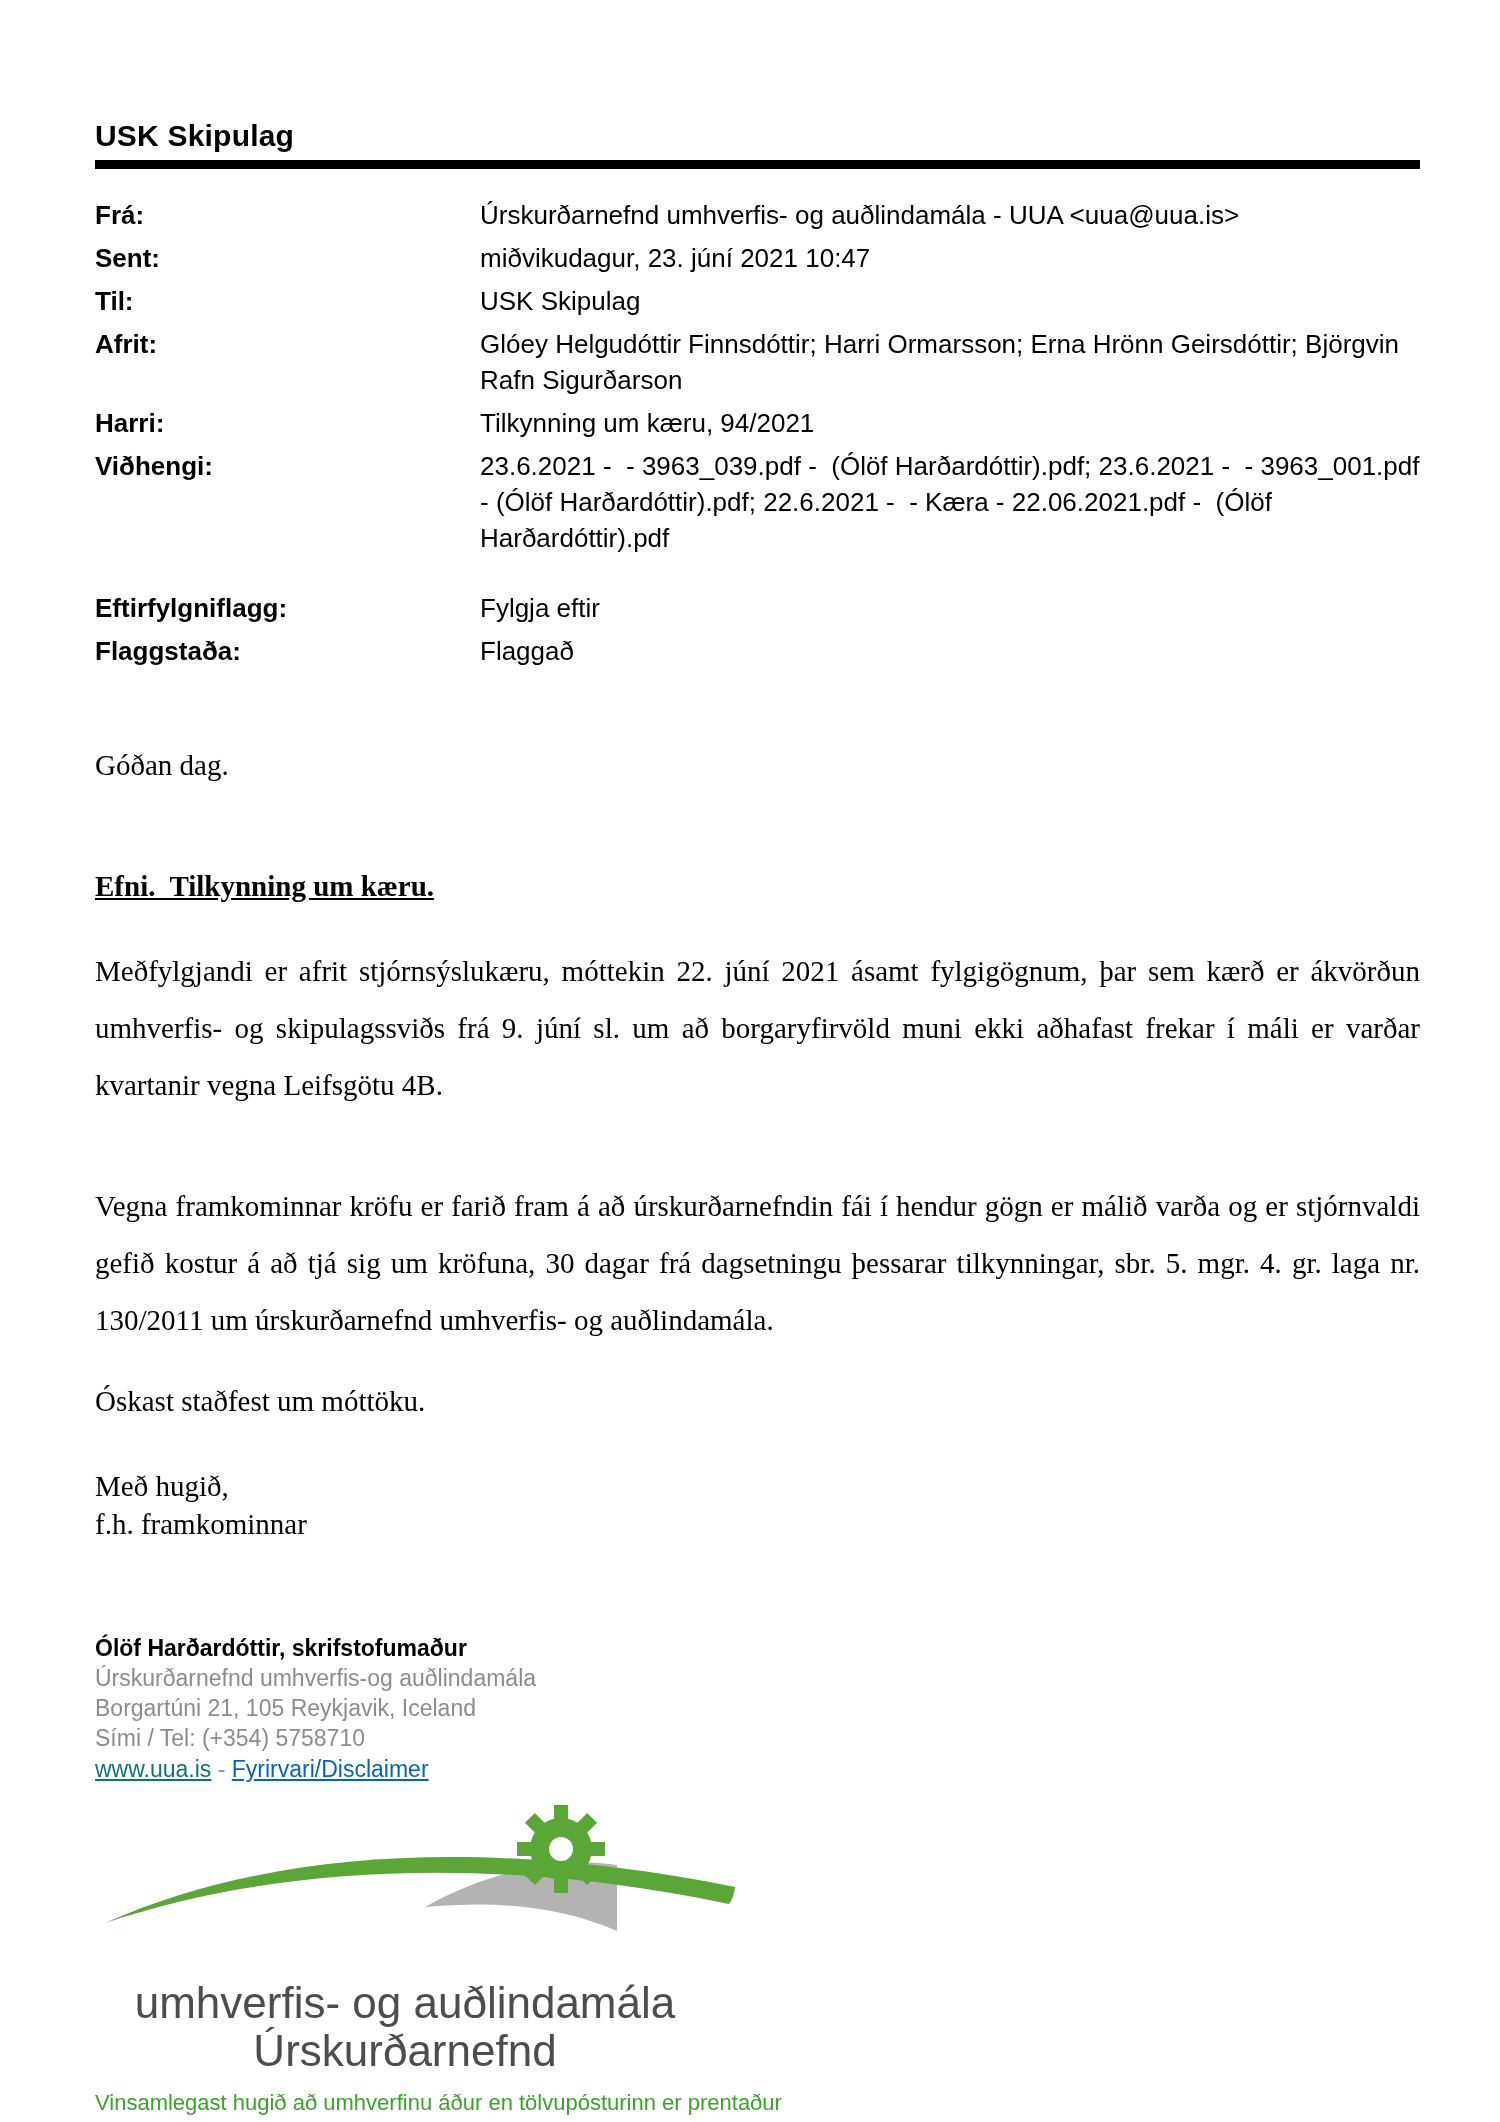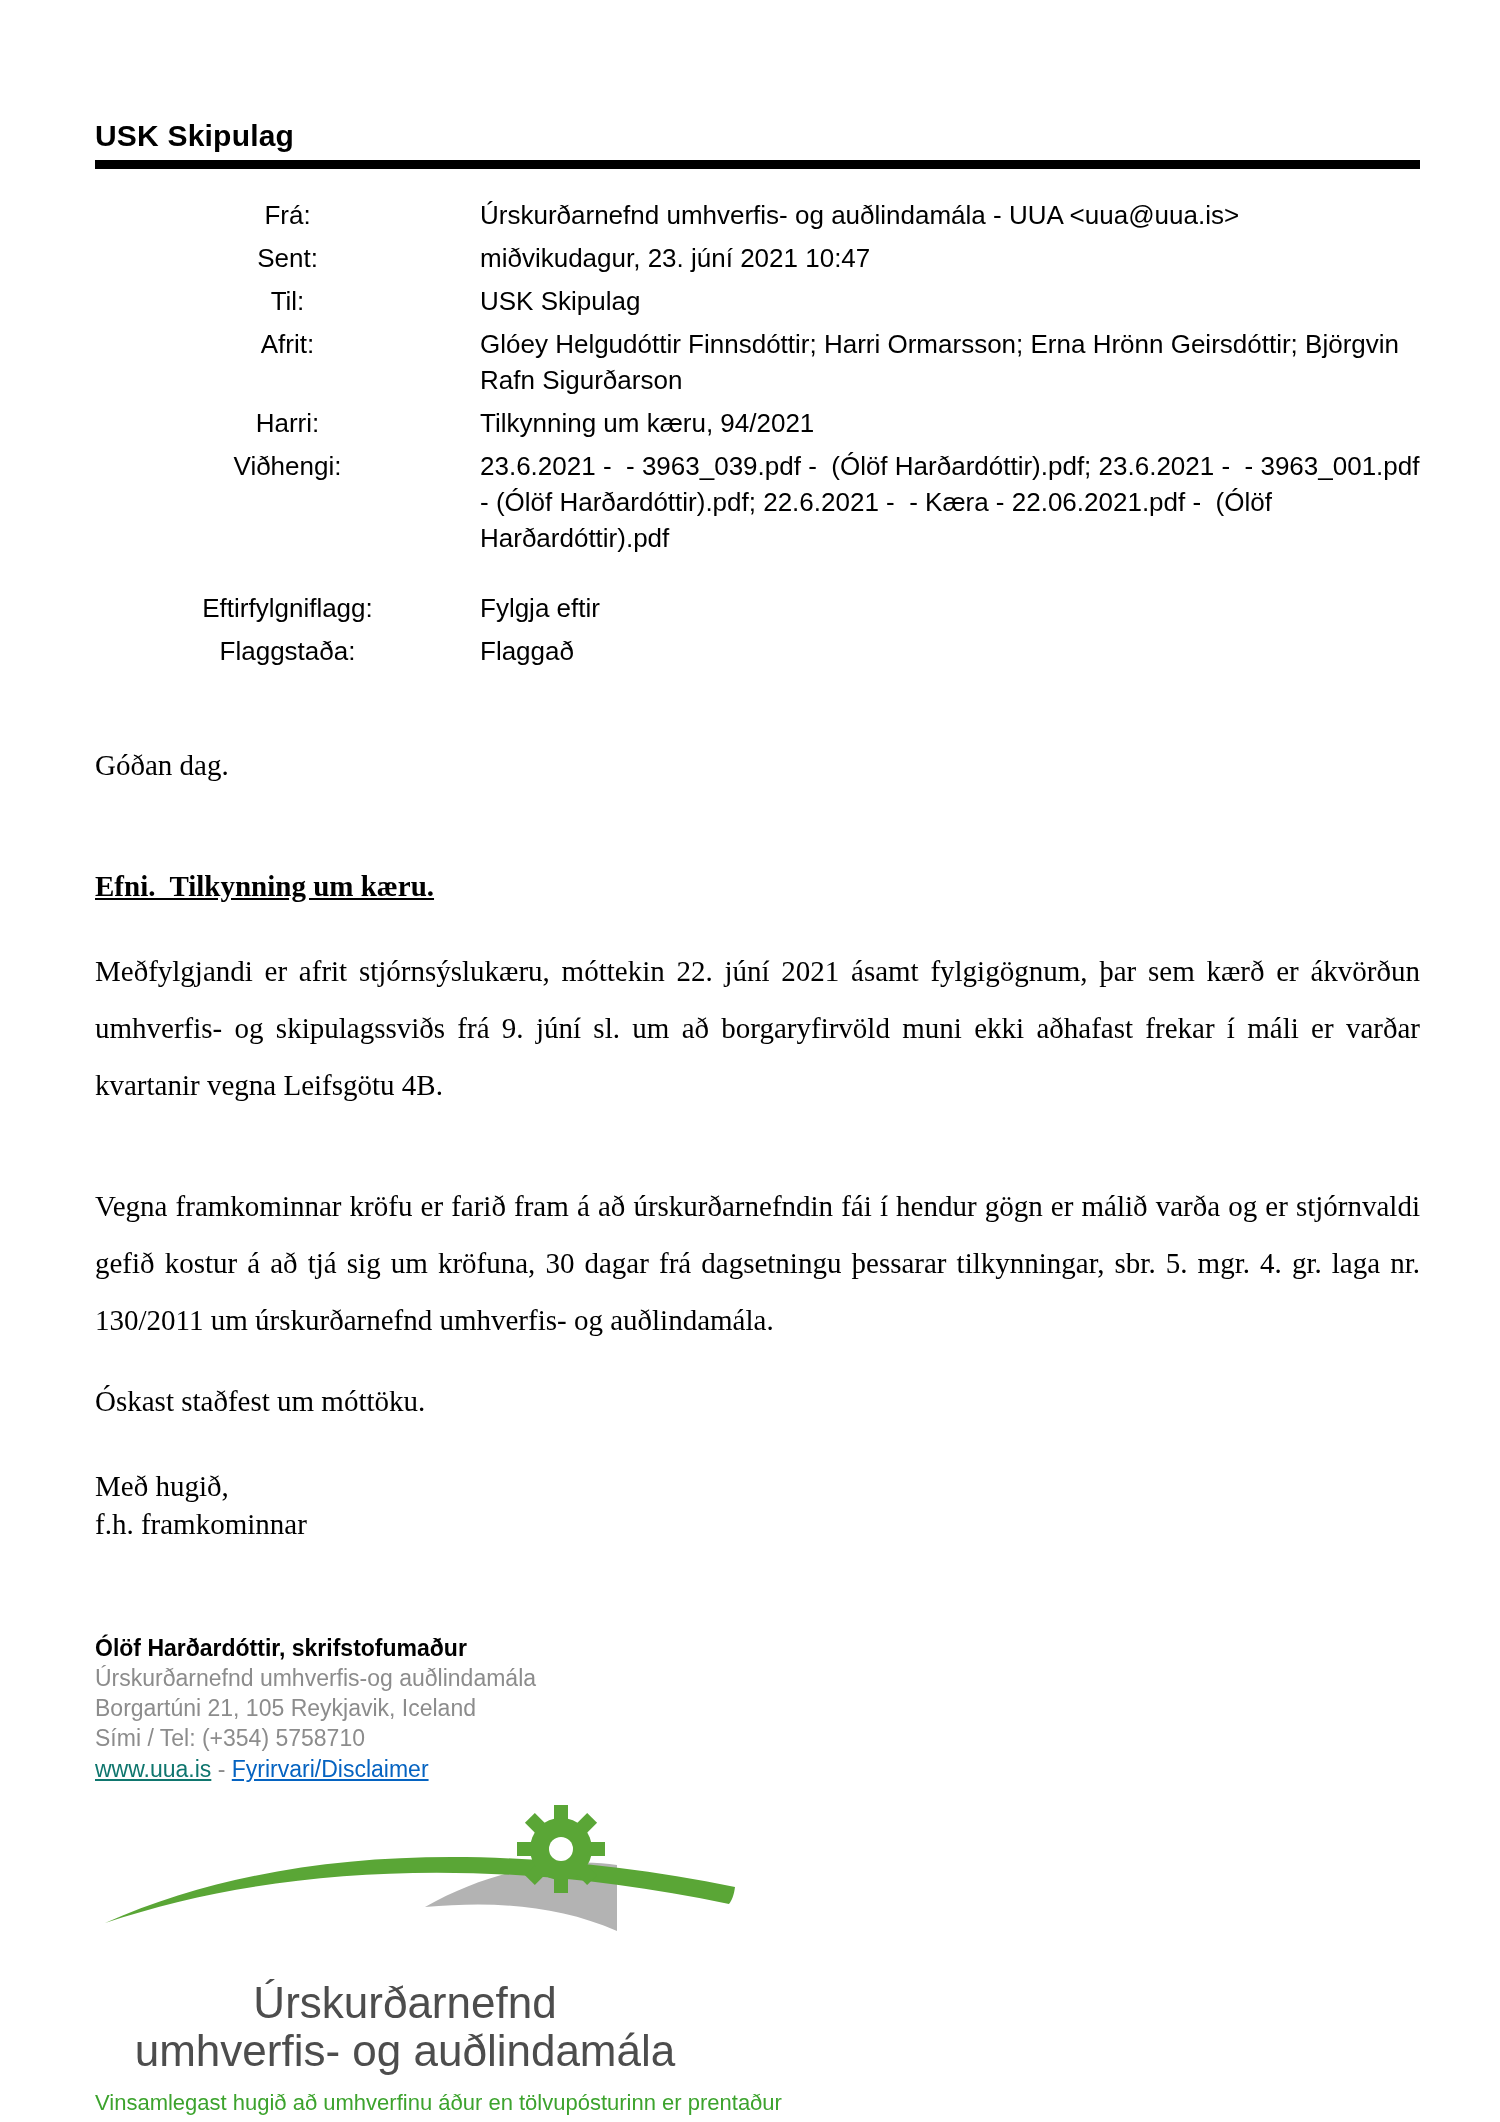--- a/index.html
+++ b/index.html
@@ -23,24 +23,23 @@
   }
   .title-rule {
     height: 9px;
     background: #000000;
     margin-top: 7px;
     margin-bottom: 28px;
   }
 
   .fields { display: grid; grid-template-columns: 385px 1fr; row-gap: 7px; }
   .field-label {
-    font-weight: normal;
+    font-weight: bold;
     font-size: 26px;
     line-height: 36px;
-    text-align: center;
   }
   .field-value {
     font-size: 26px;
     line-height: 36px;
     white-space: pre-wrap;
   }
   .flag-block { margin-top: 34px; }
 
   .body-text { font-family: "Liberation Serif", serif; font-size: 29px; }
 
@@ -170,22 +169,22 @@
             <rect x="-7" y="-44" width="14" height="18" transform="rotate(135)"></rect>
             <rect x="-7" y="-44" width="14" height="18" transform="rotate(180)"></rect>
             <rect x="-7" y="-44" width="14" height="18" transform="rotate(225)"></rect>
             <rect x="-7" y="-44" width="14" height="18" transform="rotate(270)"></rect>
             <rect x="-7" y="-44" width="14" height="18" transform="rotate(315)"></rect>
             <circle r="31"></circle>
             <circle r="12" fill="#ffffff"></circle>
           </g>
         </svg>
         <div class="logo-text">
+          <div>umhverfis- og auðlindamála</div>
           <div>Úrskurðarnefnd</div>
-          <div>umhverfis- og auðlindamála</div>
         </div>
       </div>
 
       <div class="env-note">
         <div class="env-is">Vinsamlegast hugið að umhverfinu áður en tölvupósturinn er prentaður</div>
         <div class="env-en">Please consider the environment before printing</div>
       </div>
     </div>
 
   </div>

